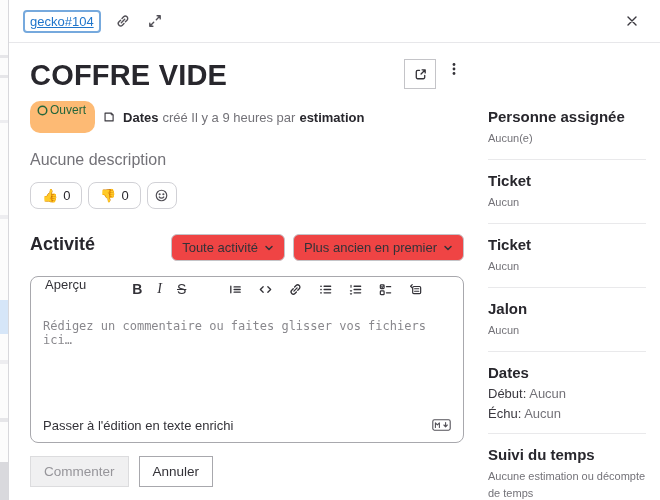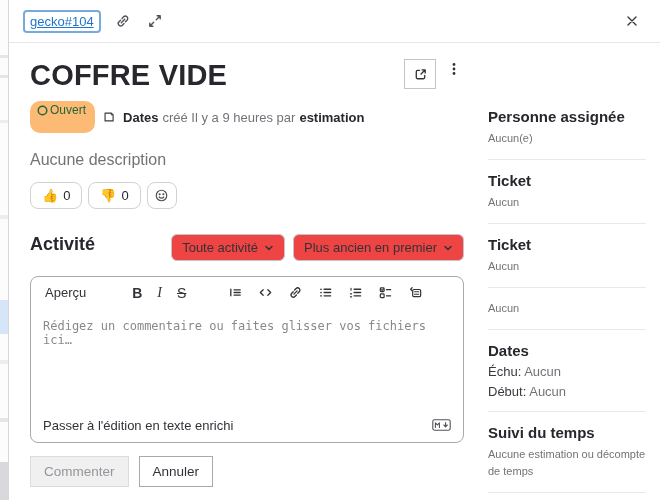--- a/index.html
+++ b/index.html
@@ -36,21 +36,21 @@
   .awards { display:flex; gap:6px; margin-bottom:25px; }
   .award-btn { display:inline-flex; align-items:center; gap:5px; height:27px; padding:0 11px; background:#fff; border:1px solid #d1d1d6; border-radius:8px; font-size:13px; color:#28272d; cursor:pointer; }
   .award-btn .emo { font-size:13px; }
   .smiley-btn { width:30px; padding:0; justify-content:center; color:#535158; }
 
   .activity-row { display:flex; margin-bottom:15px; }
   h2.activity { font-size:18px; font-weight:bold; flex:1; }
   .dd-btn { display:inline-flex; align-items:center; gap:6px; height:27px; padding:0 10px; background:#ef4444; border:1px solid #c4c4c8; border-radius:6px; font-size:13px; color:#333238; cursor:pointer; margin-left:8px; }
 
   .editor { border:1px solid #a8a8ad; border-radius:8px; overflow:hidden; }
-  .toolbar { height:31px; display:flex; align-items:center; padding:0 10px; gap:15px; }
+  .toolbar { height:31px; display:flex; align-items:flex-start; padding:0 10px; gap:15px; }
   .tb-text-btn { background:none; border:none; font-size:13px; color:#333238; cursor:pointer; padding:0 4px; font-family:"Liberation Sans",sans-serif; }
   .tb-sep { width:1px; height:16px; background:#dcdcde; margin:0 6px; }
   .tb-btn { background:none; border:none; width:24px; height:24px; display:flex; align-items:center; justify-content:center; cursor:pointer; color:#333238; font-family:"Liberation Sans",sans-serif; }
   .tb-b { font-weight:bold; font-size:14px; }
   .tb-i { font-style:italic; font-family:"Liberation Serif",serif; font-size:14px; }
   .tb-s { text-decoration:line-through; font-size:14px; }
   .cmt-textarea { display:block; width:100%; height:106px; border:none; outline:none; resize:none; padding:11px 12px; font-family:"DejaVu Sans Mono", monospace; font-size:12px; color:#333238; background:#fff; }
   .cmt-textarea::placeholder { color:#89888d; }
   .editor-footer { height:28px; display:flex; align-items:center; padding:0 12px 6px 12px; }
   .rte-link { font-size:13px; color:#333238; background:none; border:none; cursor:pointer; font-family:"Liberation Sans",sans-serif; }
@@ -336,33 +336,34 @@
         <div class="side-label">Ticket</div>
         <div class="side-value">Aucun</div>
       </div>
 
       <div class="side-section">
         <div class="side-label">Ticket</div>
         <div class="side-value">Aucun</div>
       </div>
 
       <div class="side-section">
+        <div class="side-label">Jalon</div>
         <div class="side-value">Aucun</div>
       </div>
 
       <div class="side-section">
         <div class="side-label">Dates</div>
+        <div class="date-row">
+          <span class="date-key">Début:</span>
+          <span class="date-val">Aucun</span>
+        </div>
         <div class="date-row">
           <span class="date-key">Échu:</span>
           <span class="date-val">Aucun</span>
         </div>
-        <div class="date-row">
-          <span class="date-key">Début:</span>
-          <span class="date-val">Aucun</span>
-        </div>
       </div>
 
       <div class="side-section">
         <div class="side-label">Suivi du temps</div>
         <div class="side-value">Aucune estimation ou décompte de temps</div>
       </div>
 
     </div>
   </div>
 </div>

